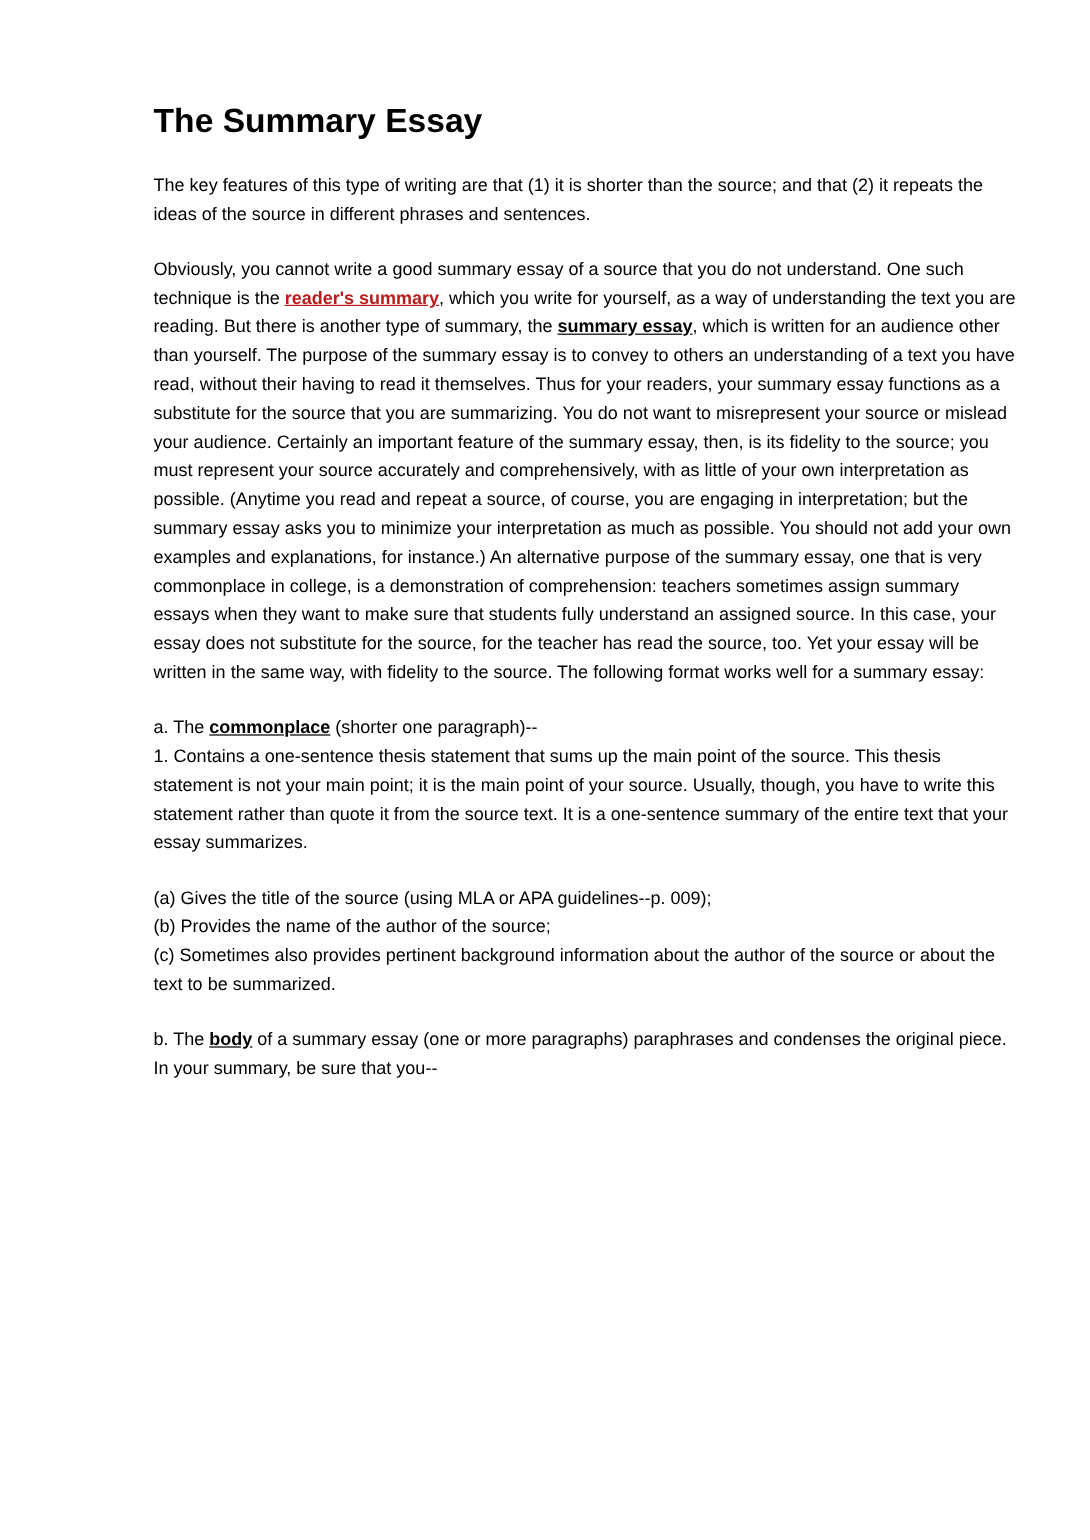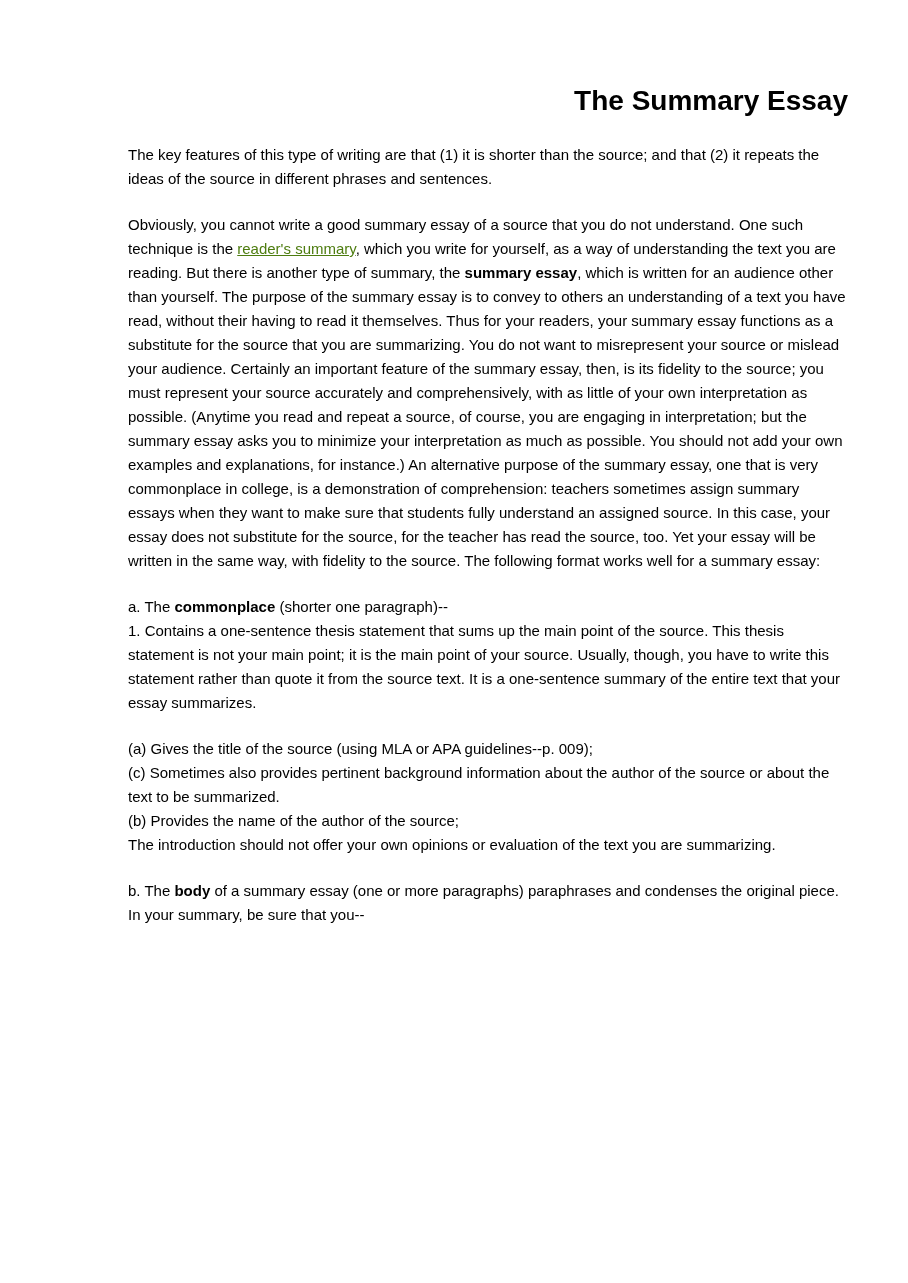--- a/index.html
+++ b/index.html
@@ -18,55 +18,55 @@
     box-sizing: border-box;
     width: 908px;
     height: 1283px;
     padding: 85px 60px 0 128px;
     background: #ffffff;
   }
   .doc-title {
     font-size: 28px;
     line-height: 32px;
     font-weight: 700;
-    text-align: right;
+    text-align: left;
     margin: 0 0 26px 0;
   }
   .para {
     font-size: 15px;
     line-height: 24px;
     margin: 0 0 22px 0;
   }
   .para:last-child { margin-bottom: 14px; }
   a.link {
-    color: #4d7c0f;
+    color: #b91c1c;
     text-decoration: underline;
     cursor: pointer;
+    font-weight: bold;
   }
-  strong { font-weight: 700; }
+  strong { font-weight: 700; text-decoration: underline; }
 </style>
 </head>
 <body>
 
 <div class="page">
 
   <h1 class="doc-title">The Summary Essay</h1>
 
   <p class="para">The key features of this type of writing are that (1) it is shorter than the source; and that (2) it repeats the ideas of the source in different phrases and sentences.</p>
 
   <p class="para"><span>Obviously, you cannot write a good summary essay of a source that you do not understand. One such technique is the </span><a class="link" href="#">reader's summary</a><span>, which you write for yourself, as a way of understanding the text you are reading. But there is another type of summary, the </span><strong>summary essay</strong><span>, which is written for an audience other than yourself. The purpose of the summary essay is to convey to others an understanding of a text you have read, without their having to read it themselves. Thus for your readers, your summary essay functions as a substitute for the source that you are summarizing. You do not want to misrepresent your source or mislead your audience. Certainly an important feature of the summary essay, then, is its fidelity to the source; you must represent your source accurately and comprehensively, with as little of your own interpretation as possible. (Anytime you read and repeat a source, of course, you are engaging in interpretation; but the summary essay asks you to minimize your interpretation as much as possible. You should not add your own examples and explanations, for instance.) An alternative purpose of the summary essay, one that is very commonplace in college, is a demonstration of comprehension: teachers sometimes assign summary essays when they want to make sure that students fully understand an assigned source. In this case, your essay does not substitute for the source, for the teacher has read the source, too. Yet your essay will be written in the same way, with fidelity to the source. The following format works well for a summary essay:</span></p>
 
   <div class="para">
     <div><span>a. The </span><strong>commonplace</strong><span> (shorter one paragraph)--</span></div>
     <div>1. Contains a one-sentence thesis statement that sums up the main point of the source. This thesis statement is not your main point; it is the main point of your source. Usually, though, you have to write this statement rather than quote it from the source text. It is a one-sentence summary of the entire text that your essay summarizes.</div>
   </div>
 
 
   <div class="para">
     <div>(a) Gives the title of the source (using MLA or APA guidelines--p. 009);</div>
+    <div>(b) Provides the name of the author of the source;</div>
     <div>(c) Sometimes also provides pertinent background information about the author of the source or about the text to be summarized.</div>
-    <div>(b) Provides the name of the author of the source;</div>
-    <div>The introduction should not offer your own opinions or evaluation of the text you are summarizing.</div>
   </div>
 
   <p class="para"><span>b. The </span><strong>body</strong><span> of a summary essay (one or more paragraphs) paraphrases and condenses the original piece. In your summary, be sure that you--</span></p>
 
 </div>
 
 </body></html>

